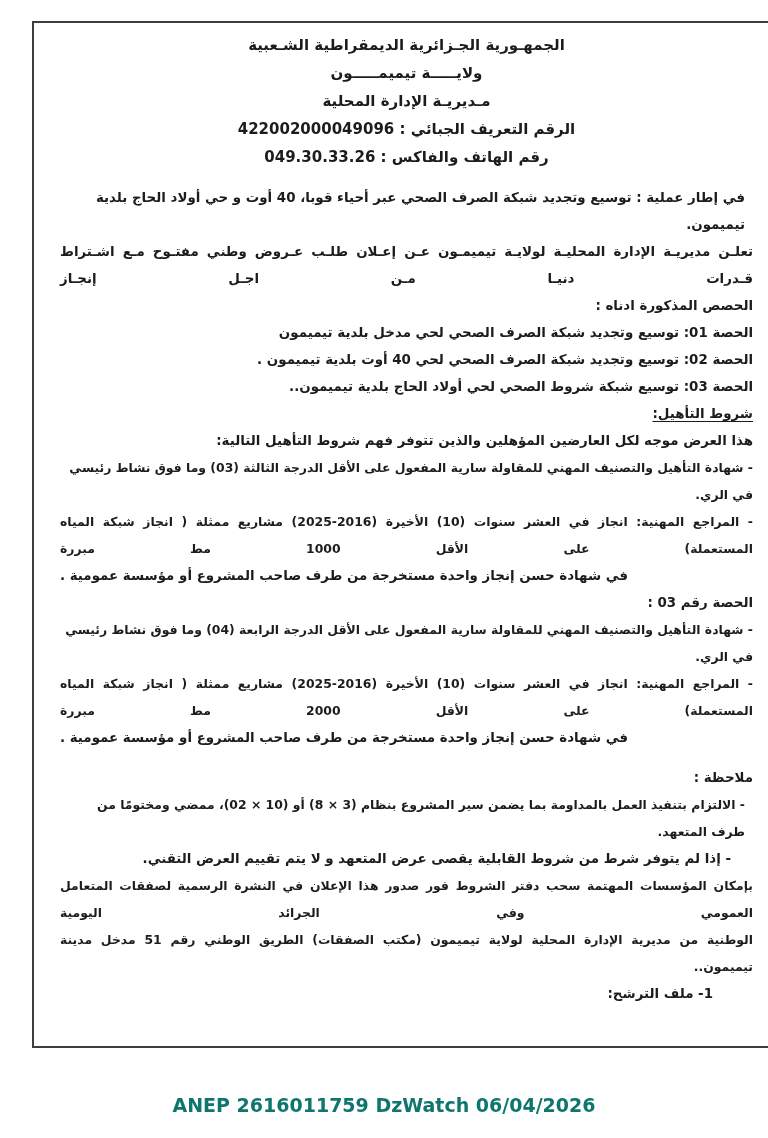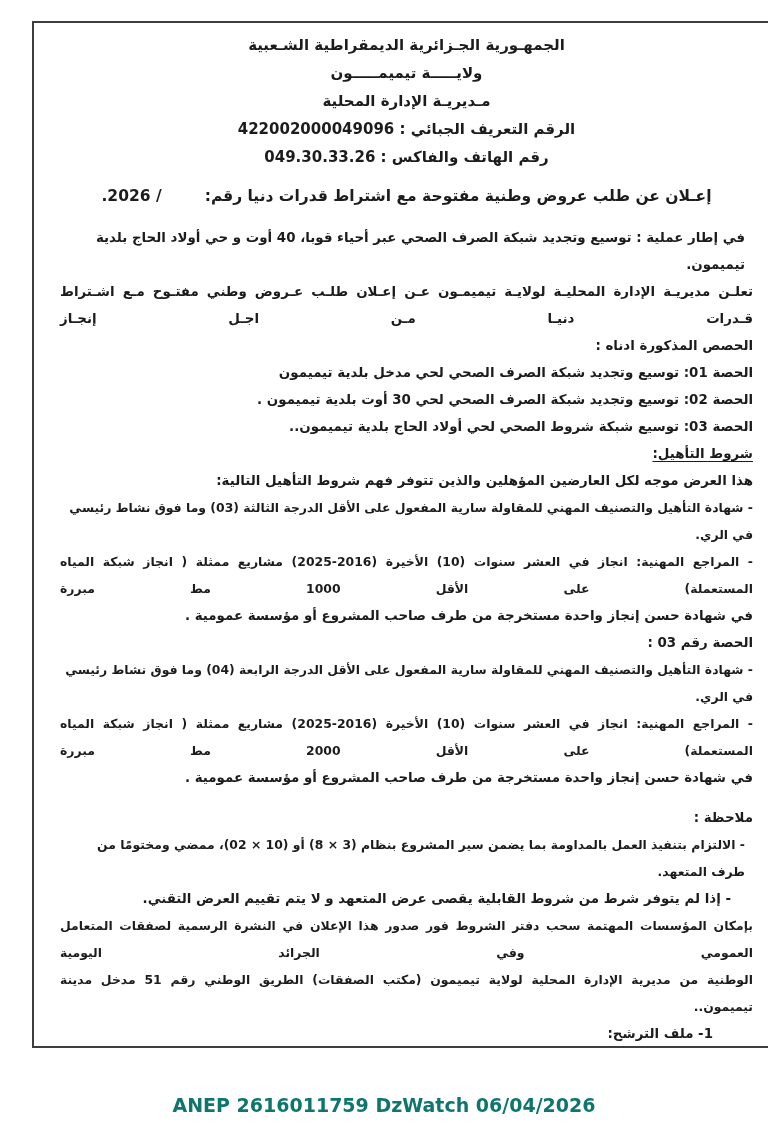--- a/index.html
+++ b/index.html
@@ -10,21 +10,21 @@
   .frame{
     position:absolute;top:21px;left:32px;width:753px;height:1027px;
     border:2px solid #3e3e3e;box-sizing:border-box;direction:rtl;
     padding:8px 30px 0 26px;font-weight:bold;overflow:hidden;
   }
   .hl{text-align:center;font-size:15px;line-height:28px;}
   .title{text-align:center;font-size:15.5px;line-height:30px;margin-top:10px;white-space:pre-wrap;}
   .mt{margin-top:13px;}
   .line{font-size:13.4px;line-height:27px;text-align:right;}
   .fit{font-size:12.4px;}
-  .c{text-align:right;}
+  .c{text-align:left;}
   .jl{text-align:justify;text-align-last:justify;}
   .u{text-decoration:underline;text-underline-offset:3px;}
   .pr1{padding-right:8px;}
   .pr2{padding-right:22px;}
   .pr3{padding-right:40px;}
   .footer{
     position:absolute;top:1094px;left:0;width:768px;text-align:center;
     direction:ltr;font-weight:bold;font-size:19px;color:#0f766e;
   }
 </style>
@@ -32,28 +32,27 @@
 <body>
 
 <div class="frame">
 
   <div class="hl">الجمهـورية الجـزائرية الديمقراطية الشـعبية</div>
   <div class="hl">ولايـــــة تيميمـــــون</div>
   <div class="hl">مـديريـة الإدارة المحلية</div>
   <div class="hl">الرقم التعريف  الجبائي : 422002000049096</div>
   <div class="hl">رقم الهاتف والفاكس : 049.30.33.26</div>
 
-  <div class="title">إعـلان عن طلب عروض وطنية مفتوحة مع اشتراط قدرات دنيا رقم:        / 2026.</div>
 
   <div class="line mt pr1">في إطار عملية : توسيع وتجديد شبكة الصرف الصحي عبر أحياء قوبا، 40 أوت و حي أولاد الحاج بلدية تيميمون.</div>
   <div class="line jl">تعلـن مديريـة الإدارة المحليـة لولايـة تيميمـون عـن إعـلان طلـب عـروض وطني مفتـوح مـع اشـتراط قـدرات دنيـا مـن اجـل إنجـاز</div>
   <div class="line">الحصص المذكورة ادناه :</div>
 
   <div class="line">الحصة 01: توسيع وتجديد شبكة الصرف الصحي لحي مدخل بلدية تيميمون</div>
-  <div class="line">الحصة 02: توسيع وتجديد شبكة الصرف الصحي لحي 30 أوت  بلدية تيميمون .</div>
+  <div class="line">الحصة 02: توسيع وتجديد شبكة الصرف الصحي لحي 40 أوت  بلدية تيميمون .</div>
   <div class="line">الحصة 03: توسيع شبكة شروط الصحي لحي أولاد الحاج  بلدية تيميمون..</div>
 
   <div class="line u">شروط التأهيل:</div>
   <div class="line">هذا العرض موجه لكل العارضين المؤهلين والذين تتوفر فهم شروط التأهيل التالية:</div>
   <div class="line fit">- شهادة التأهيل والتصنيف المهني للمقاولة سارية المفعول على الأقل الدرجة الثالثة (03) وما فوق نشاط رئيسي في الري.</div>
   <div class="line fit jl">- المراجع المهنية: انجاز في العشر سنوات (10) الأخيرة (2016-2025) مشاريع ممثلة ( انجاز شبكة المياه المستعملة) على الأقل 1000 مط مبررة</div>
   <div class="line c">في شهادة حسن إنجاز واحدة مستخرجة من طرف صاحب المشروع أو مؤسسة عمومية .</div>
   <div class="line">الحصة رقم 03 :</div>
   <div class="line fit">- شهادة التأهيل والتصنيف المهني للمقاولة سارية المفعول على الأقل الدرجة الرابعة (04) وما فوق نشاط رئيسي في الري.</div>
   <div class="line fit jl">- المراجع المهنية: انجاز في العشر سنوات (10) الأخيرة (2016-2025) مشاريع ممثلة ( انجاز شبكة المياه المستعملة) على الأقل 2000 مط مبررة</div>

